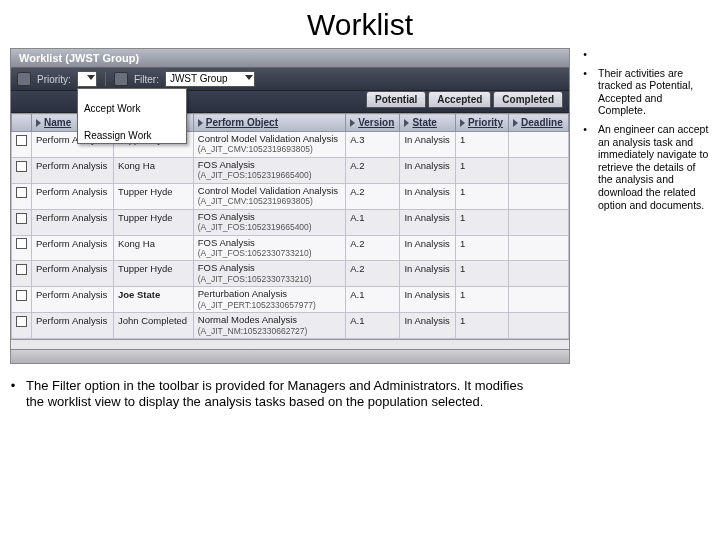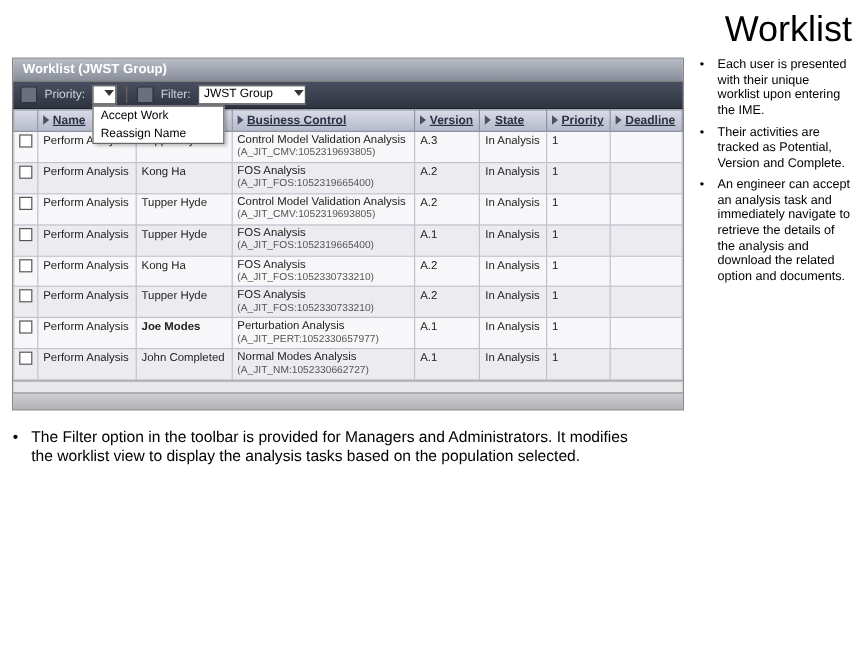--- a/index.html
+++ b/index.html
@@ -7,21 +7,21 @@
     margin: 0;
     width: 720px;
     height: 540px;
     background: #fff;
     font-family: Arial, sans-serif;
     font-size: 10px;
     color: #000;
     overflow: hidden;
   }
   .slide { width: 720px; height: 540px; position: relative; padding: 8px 10px; }
-  .title { font-size: 30px; text-align: right; margin: 0 0 6px 0; font-weight: normal; }
+  .title { font-size: 30px; text-align: center; margin: 0 0 6px 0; font-weight: normal; }
   .content { display: flex; gap: 12px; }
   .leftcol { width: 560px; }
   .rightcol { width: 128px; font-size: 10.5px; line-height: 1.2; }
   .rightcol ul, .bottom ul { list-style: none; padding: 0; margin: 0; }
   .rightcol li, .bottom li { display: flex; gap: 10px; margin-bottom: 6px; }
   .bullet-dot { width: 6px; flex: 0 0 6px; text-align: center; }
   .bullet-text { flex: 1; }
   .bottom { width: 520px; font-size: 13px; margin-top: 14px; line-height: 1.25; }
 
   
@@ -71,21 +71,21 @@
   }
   .dropdown-menu {
     position: absolute;
     top: 17px; left: 0;
     background: #fff; border: 1px solid #666;
     min-width: 110px;
     z-index: 20;
     box-shadow: 2px 2px 3px rgba(0,0,0,0.3);
   }
   .dropdown-menu div {
-    padding: 2px 6px; font-size: 10px; color: #000; white-space: nowrap;
+    padding: 2px 6px; font-size: 10px; color: #000; white-space: nowrap; margin-top: 12px;
   }
   .status-tabs {
     display: flex; gap: 0;
     position: absolute; right: 6px;
   }
   .status-tab {
     background: linear-gradient(#e8eaf0, #c6c8d4);
     border: 1px solid #555;
     color: #222;
     font-size: 10px;
@@ -157,40 +157,47 @@
         <div class="panel-header">Worklist (JWST Group)</div>
 
         <div class="toolbar">
           <span class="small-icon"></span>
           <span class="lbl">Priority:</span>
           <div class="dropdown-wrap">
             <div class="filter-select" style="min-width:20px;width:20px;padding:0;"></div>
             <div class="dropdown-caret"></div>
             <div class="dropdown-menu">
               <div>Accept Work</div>
-              <div>Reassign Name</div>
+              <div>Reassign Work</div>
             </div>
           </div>
           <span class="sep"></span>
           <span class="small-icon"></span>
           <span class="lbl">Filter:</span>
           <div class="dropdown-wrap">
             <div class="filter-select">JWST Group</div>
             <div class="dropdown-caret"></div>
           </div>
         </div>
 
+        <div class="subbar">
+          <div class="status-tabs">
+            <div class="status-tab">Potential</div>
+            <div class="status-tab">Accepted</div>
+            <div class="status-tab">Completed</div>
+          </div>
+        </div>
 
         <table class="grid">
           <thead>
             <tr>
               <th style="width:18px;"></th>
               <th><span class="sort"></span><span>Name</span></th>
               <th><span class="sort"></span><span>Owner</span></th>
-              <th><span class="sort"></span><span>Business Control</span></th>
+              <th><span class="sort"></span><span>Perform Object</span></th>
               <th><span class="sort"></span><span>Version</span></th>
               <th><span class="sort"></span><span>State</span></th>
               <th><span class="sort"></span><span>Priority</span></th>
               <th><span class="sort"></span><span>Deadline</span></th>
             </tr>
           </thead>
           <tbody id="grid-body">
               <tr>
                 <td><span class="chk"></span></td>
                 <td>Perform Analysis</td>
@@ -259,21 +266,21 @@
                   <div class="biz">FOS Analysis<br><span class="sub">(A_JIT_FOS:1052330733210)</span></div>
                 </td>
                 <td>A.2</td>
                 <td>In Analysis</td>
                 <td>1</td>
                 <td></td>
               </tr>
               <tr class="bold">
                 <td><span class="chk"></span></td>
                 <td>Perform Analysis</td>
-                <td>Joe Modes</td>
+                <td>Joe State</td>
                 <td>
                   <div class="biz">Perturbation Analysis<br><span class="sub">(A_JIT_PERT:1052330657977)</span></div>
                 </td>
                 <td>A.1</td>
                 <td>In Analysis</td>
                 <td>1</td>
                 <td></td>
               </tr>
               <tr class="alt">
                 <td><span class="chk"></span></td>
@@ -302,25 +309,24 @@
           </li>
         </ul>
       </div>
 
     </div>
 
     <div class="rightcol">
       <ul id="right-list">
           <li>
             <span class="bullet-dot">•</span>
-            <span class="bullet-text">Each user is presented with their unique worklist upon entering the IME.</span>
           </li>
           <li>
             <span class="bullet-dot">•</span>
-            <span class="bullet-text">Their activities are tracked as Potential, Version and Complete.</span>
+            <span class="bullet-text">Their activities are tracked as Potential, Accepted and Complete.</span>
           </li>
           <li>
             <span class="bullet-dot">•</span>
             <span class="bullet-text">An engineer can accept an analysis task and immediately navigate to retrieve the details of the analysis and download the related option and documents.</span>
           </li>
         </ul>
     </div>
   </div>
 </div>
 

